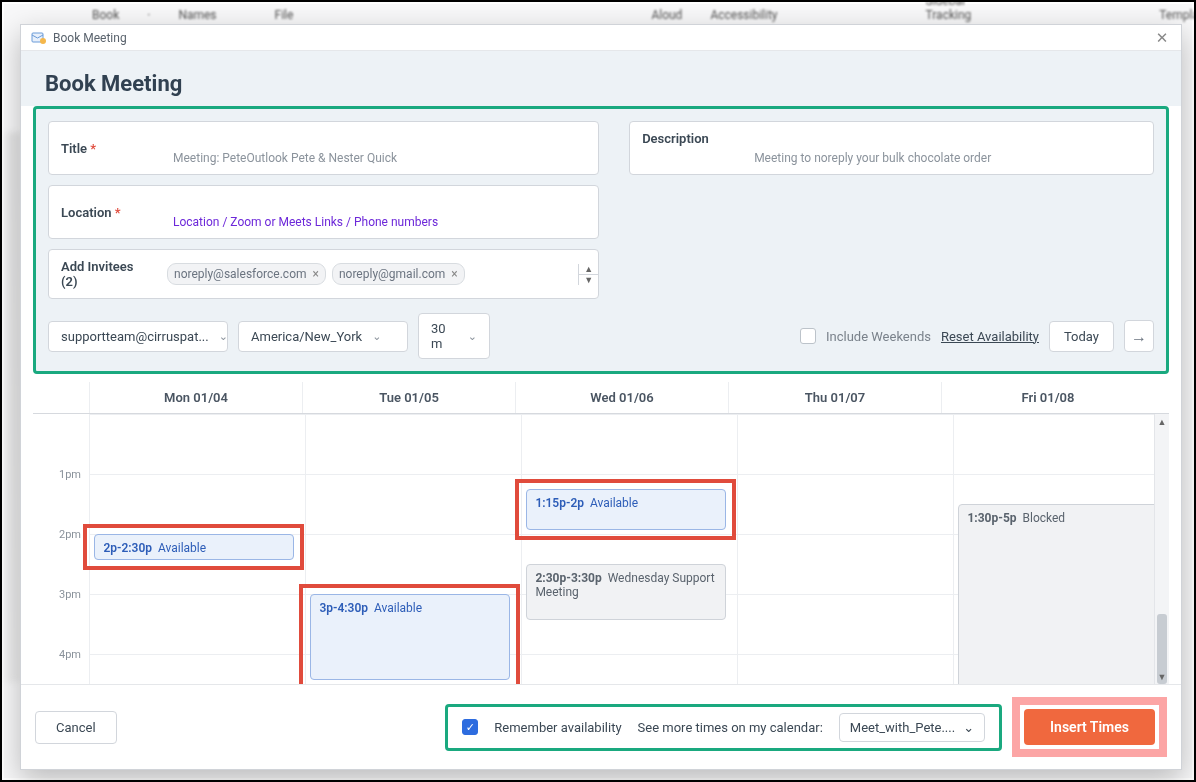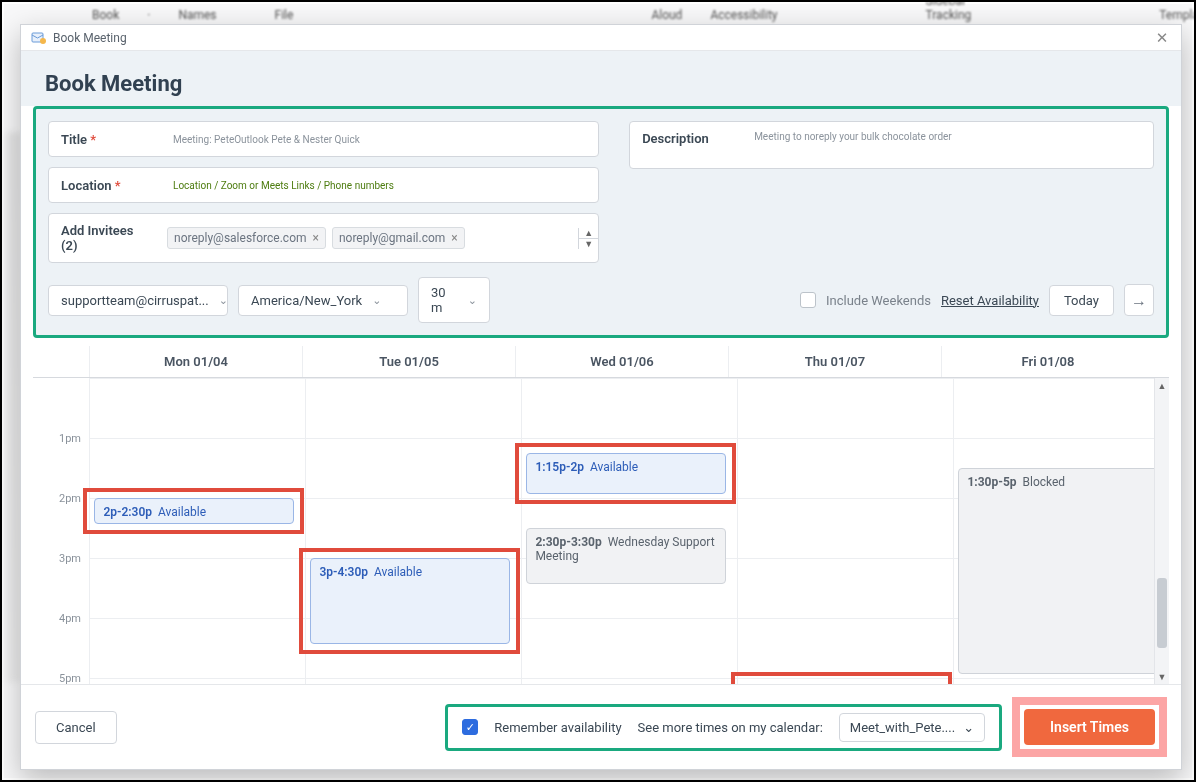--- a/index.html
+++ b/index.html
@@ -19,24 +19,24 @@
 
   .green-frame { border:3px solid #1aa97f; border-radius:4px; margin:0 12px; padding:0 12px 12px; background:#edf2f6; }
 
   .form-row { display:flex; gap:30px; margin-top:12px; }
   .form-col { flex:1; display:flex; flex-direction:column; gap:10px; }
   .form-col.right { flex:1; }
   .field { display:flex; background:#fff; border:1px solid #d2d6dc; border-radius:4px; align-items:center; min-height:36px; }
   .field.area { align-items:flex-start; min-height:48px; }
   .field .label { width:112px; padding:9px 12px; font-size:13px; color:#3b4854; font-weight:600; }
   .field .req { color:#e04b3c; }
-  .field .val { flex:1; padding:9px 12px; font-size:10px; color:#5a6570; }
-  .field .val.ph { color:#4d7c0f; }
+  .field .val { flex:1; padding:9px 12px; font-size:12px; color:#5a6570;margin-top:20px; }
+  .field .val.ph { color:#6d28d9; }
   .invitee-box { flex:1; display:flex; gap:6px; align-items:center; padding:4px 6px; }
-  .chip { background:#f2f3f5; border:1px solid #d8dce0; border-radius:3px; padding:3px 6px; font-size:12px; color:#6b7480; filter:blur(0.5px); }
+  .chip { background:#f2f3f5; border:1px solid #d8dce0; border-radius:9px; padding:3px 6px; font-size:12px; color:#6b7480; filter:blur(0.5px); }
   .chip .x { margin-left:6px; color:#888; }
   .stepper { width:20px; display:flex; flex-direction:column; border-left:1px solid #d2d6dc; }
   .stepper span { flex:1; display:flex; align-items:center; justify-content:center; font-size:9px; color:#666; cursor:pointer; }
   .stepper span:first-child { border-bottom:1px solid #d2d6dc; }
 
   .ctrl-row { display:flex; align-items:center; gap:10px; margin-top:14px; }
   .dd { background:#fff; border:1px solid #d2d6dc; border-radius:4px; padding:7px 12px; font-size:13px; color:#3b4854; display:flex; align-items:center; gap:10px; cursor:pointer; }
   .dd .chev { color:#8a929b; font-size:11px; }
   .spacer { flex:1; }
   .chk { width:16px; height:16px; border:1px solid #bcc3ca; border-radius:3px; display:inline-flex; align-items:center; justify-content:center; background:#fff; }

